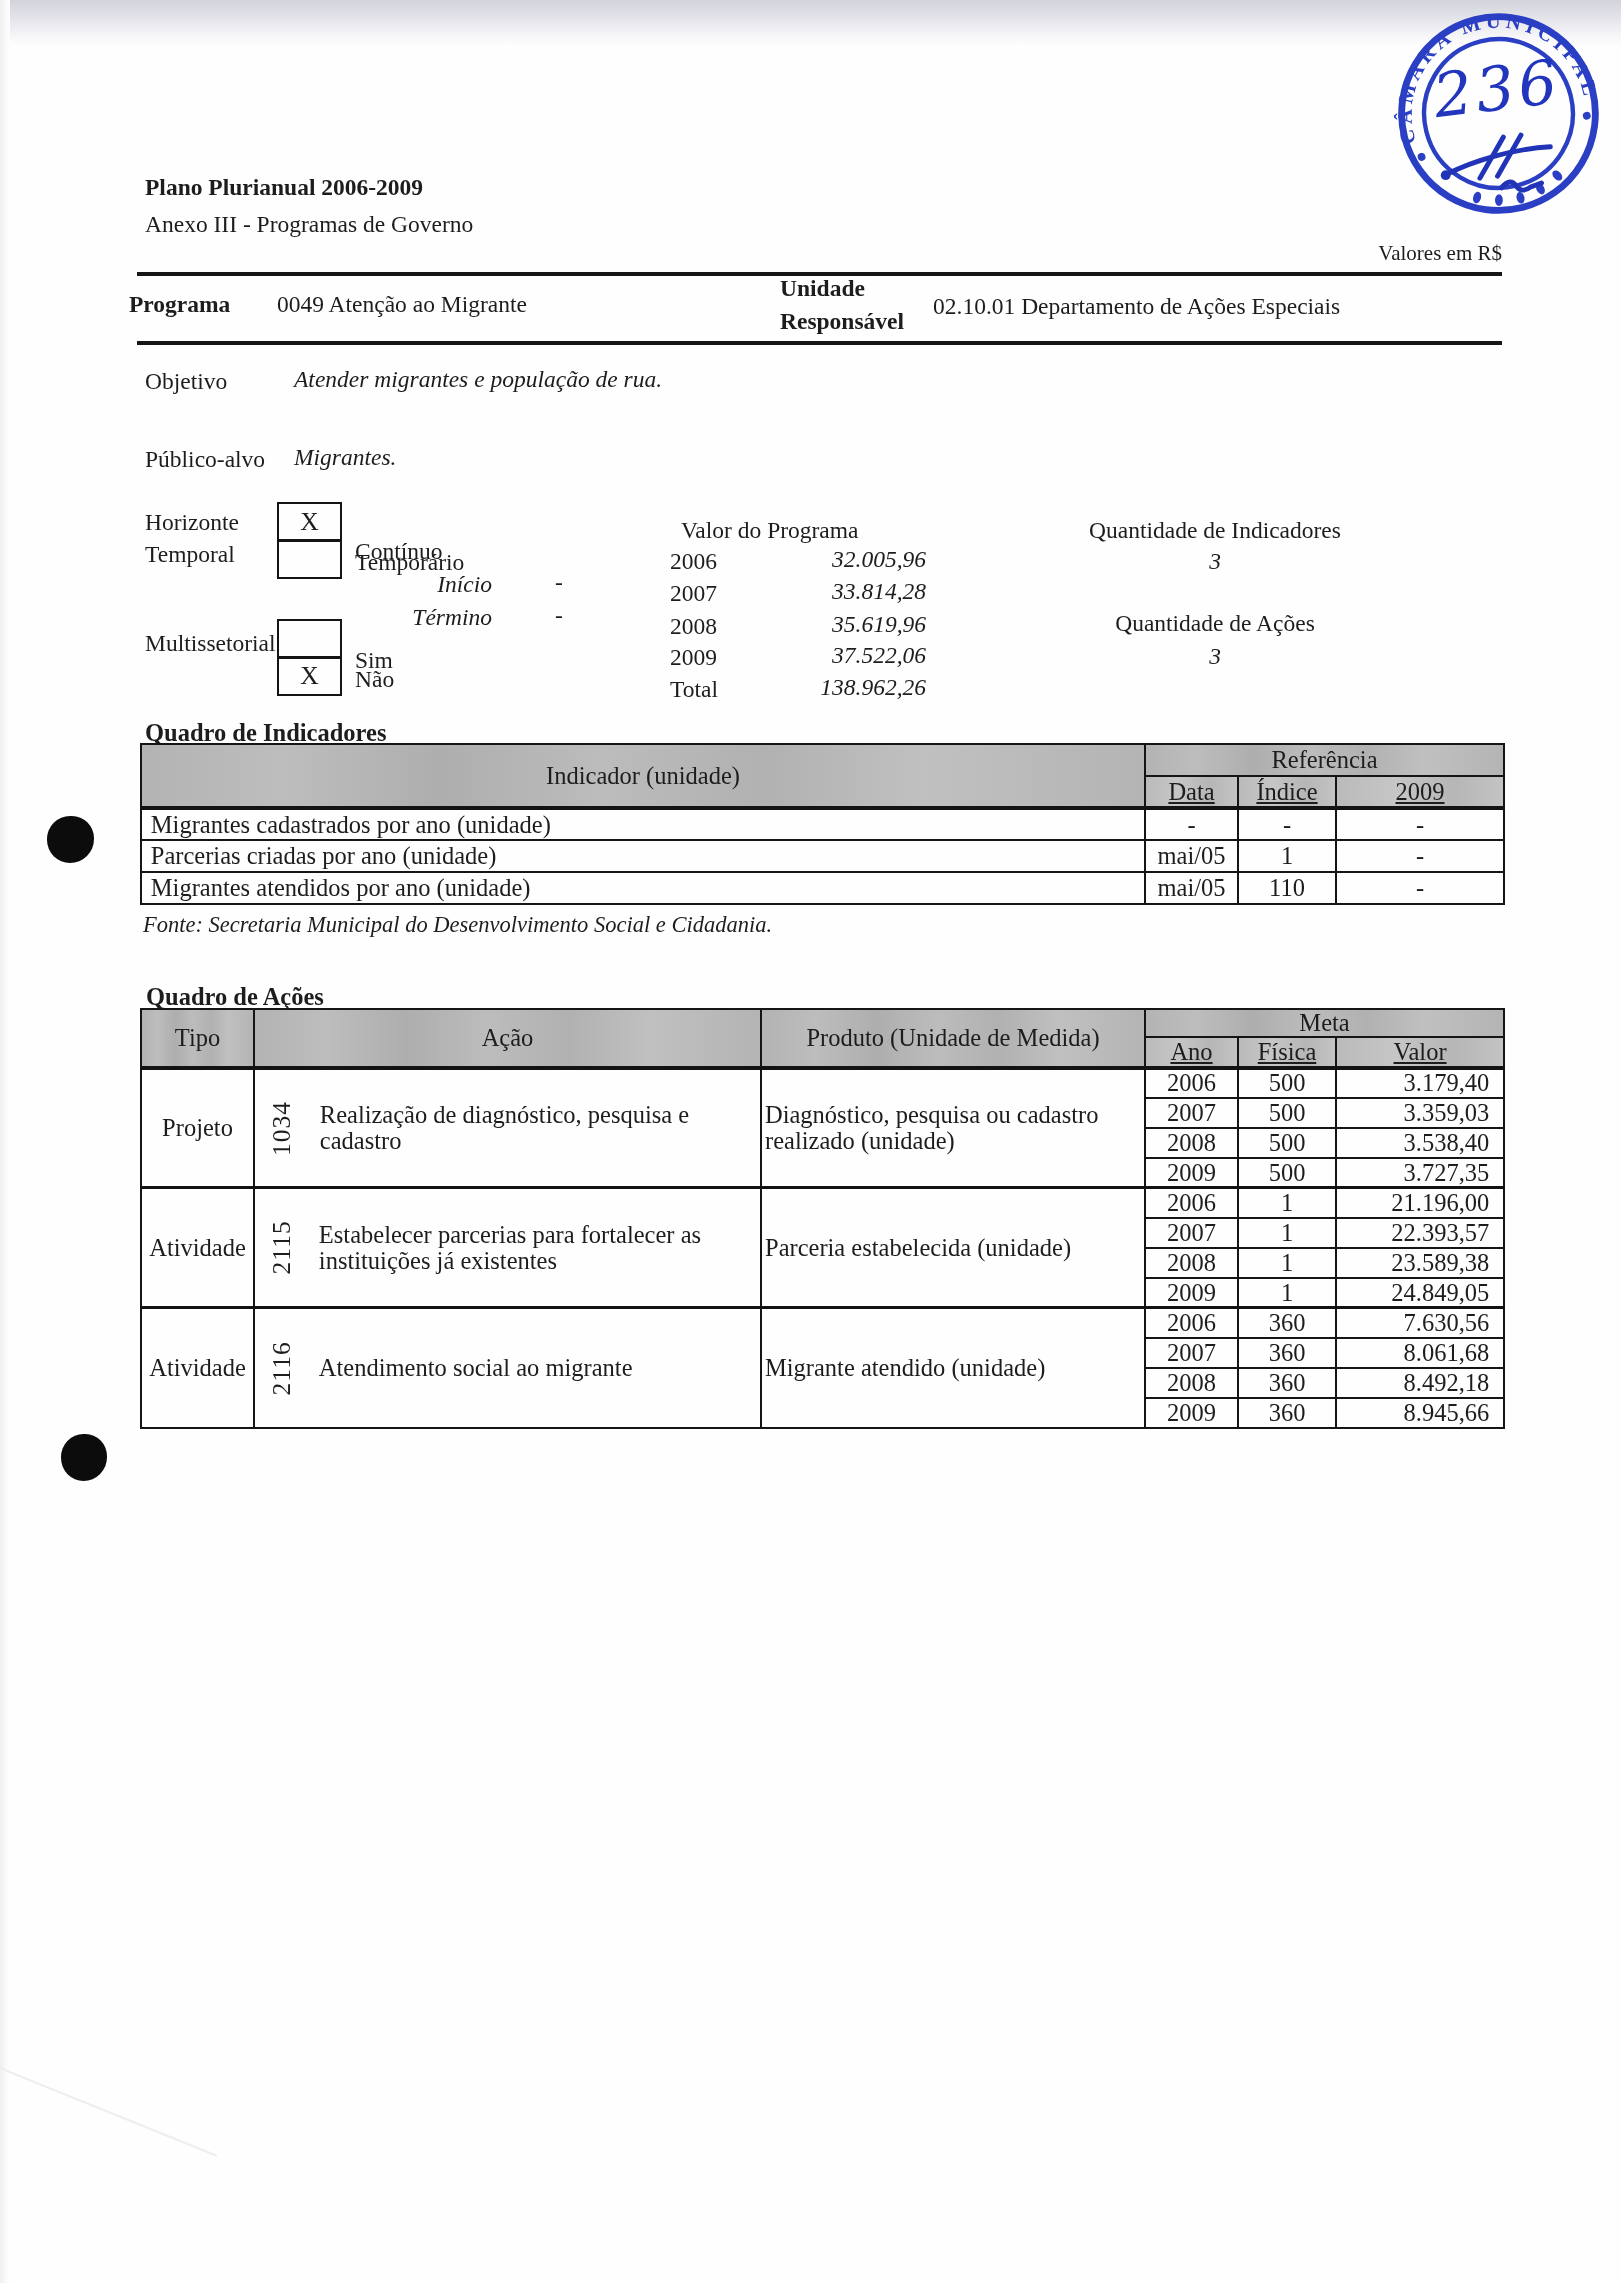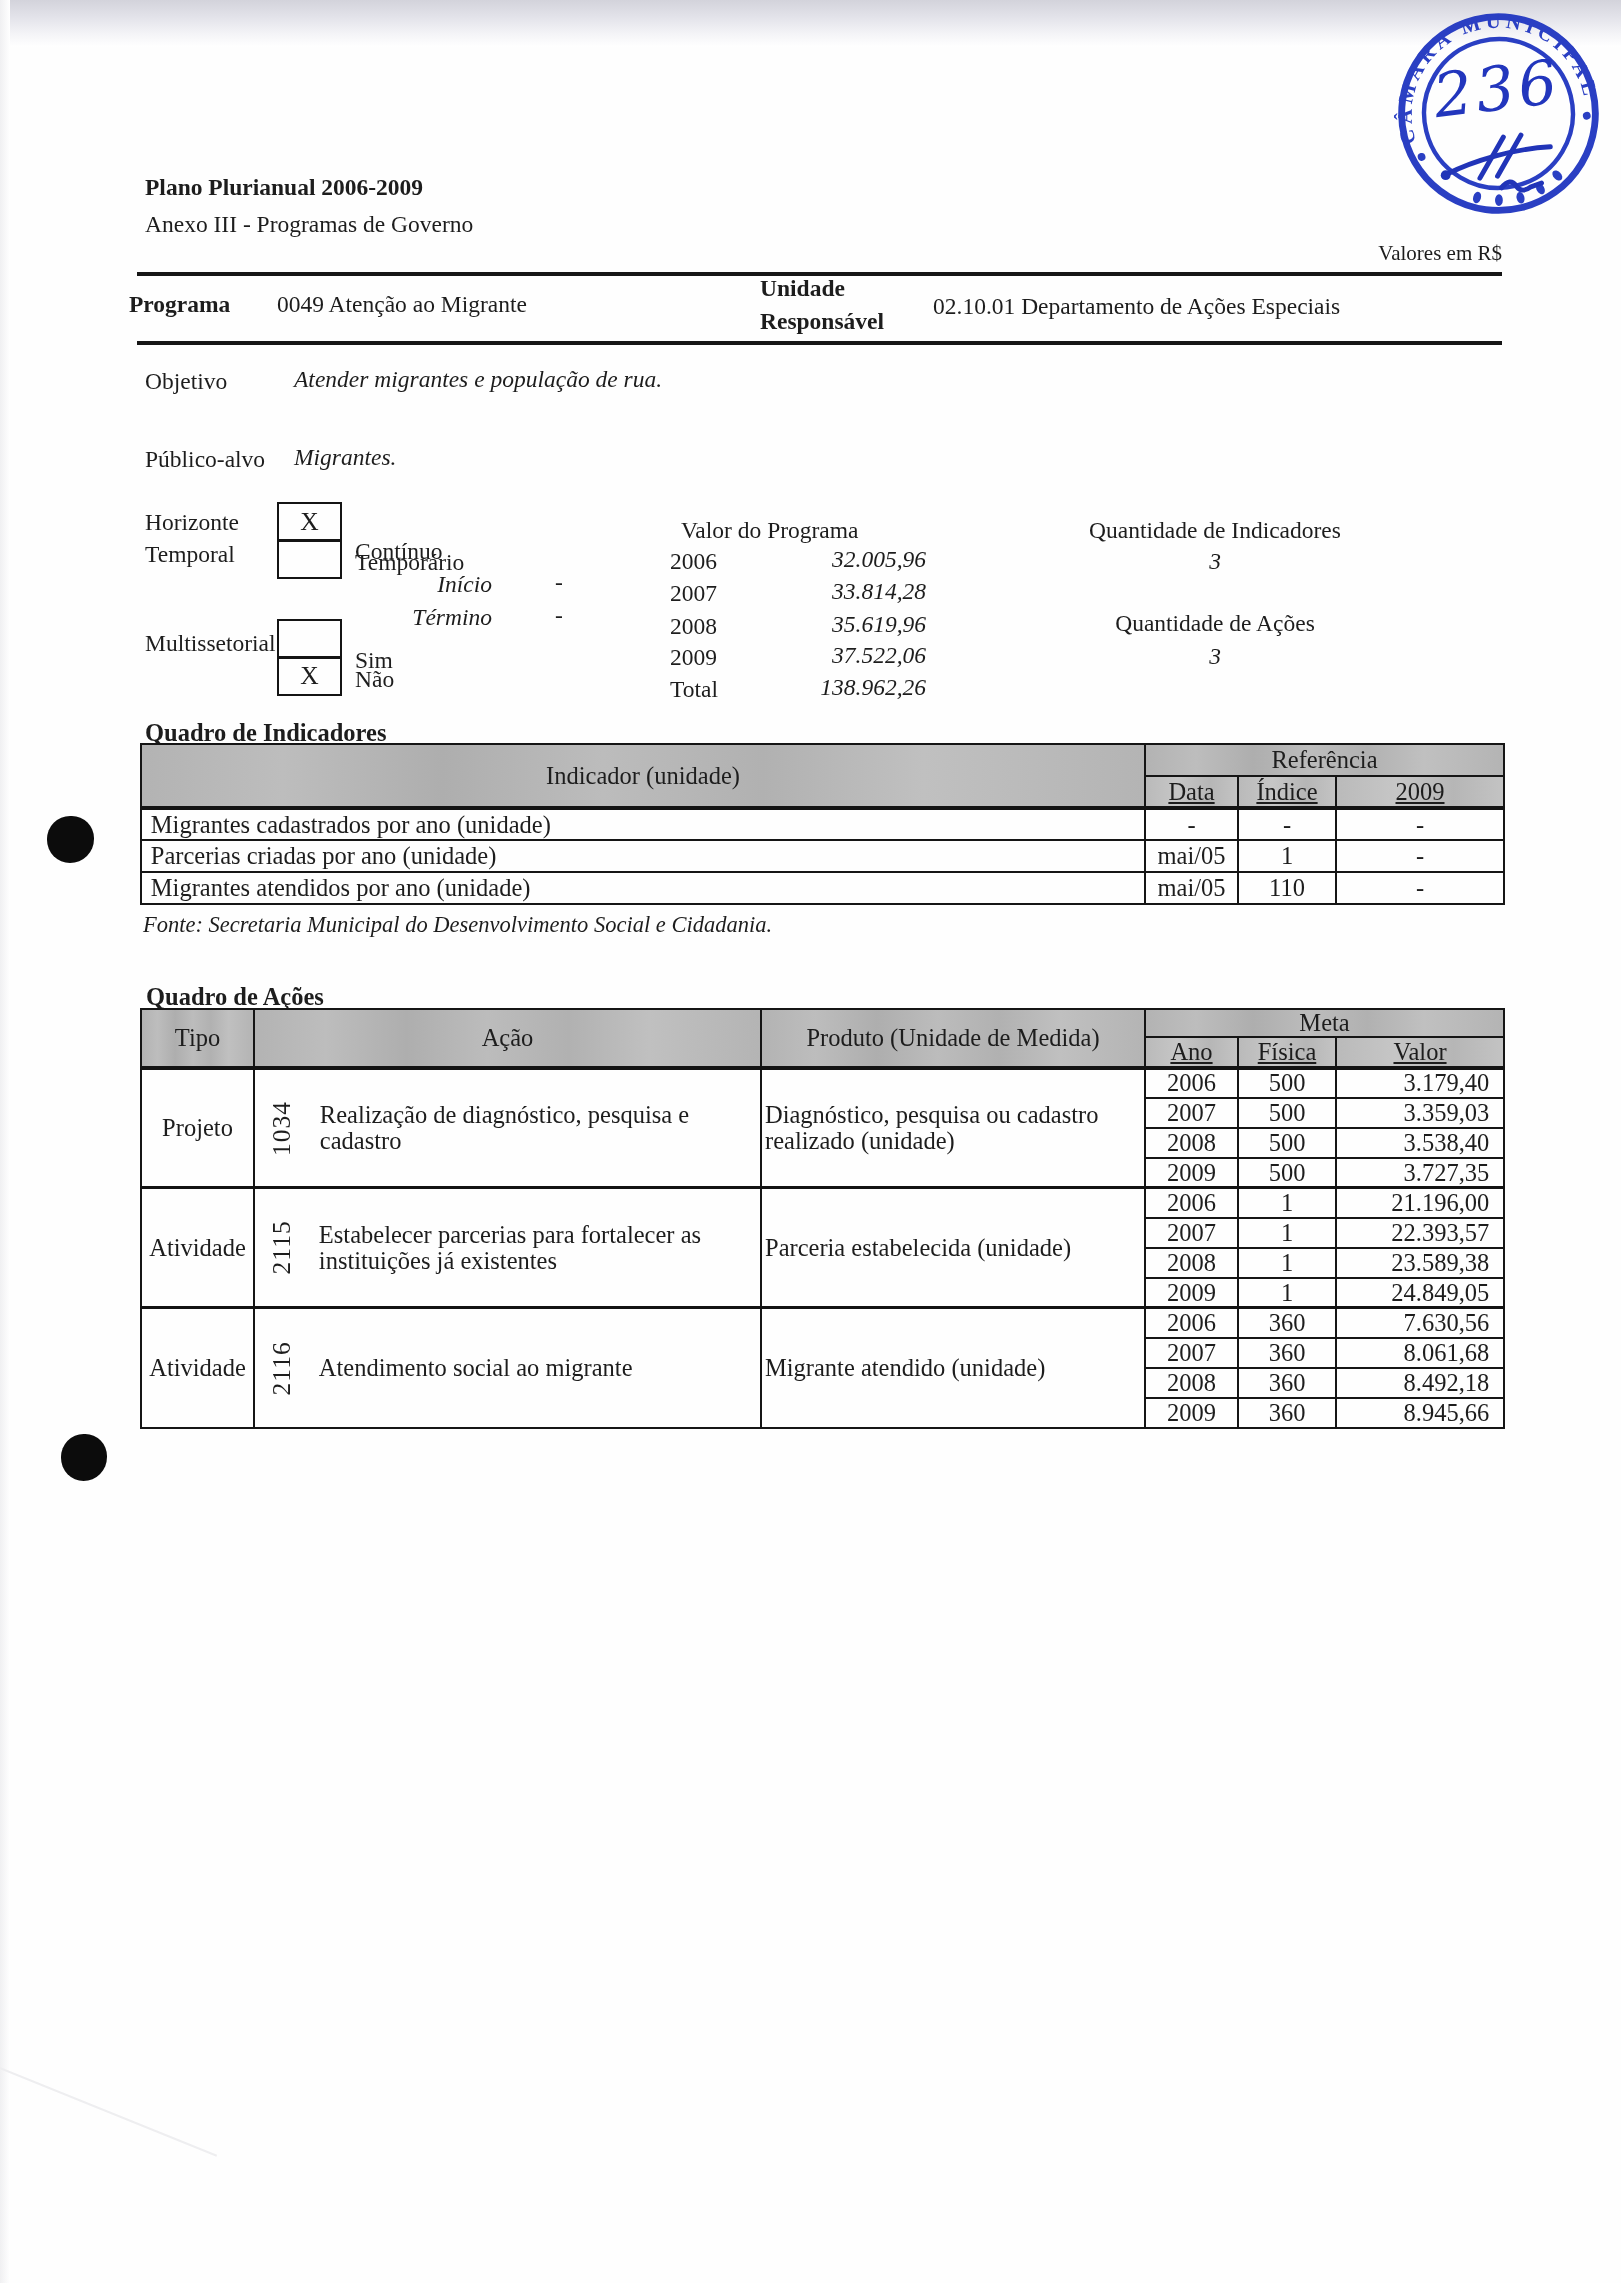--- a/index.html
+++ b/index.html
@@ -106,21 +106,21 @@
   </svg>
 
   <div class="abs t24 b" style="left:145px; top:174px;">Plano Plurianual 2006-2009</div>
   <div class="abs t24" style="left:145px; top:211px;">Anexo III - Programas de Governo</div>
   <div class="abs t22 right" style="left:1176px; top:242px; width:326px;">Valores em R$</div>
 
   <div class="rule" style="top:272px;"></div>
 
   <div class="abs t24 b" style="left:129px; top:291px;">Programa</div>
   <div class="abs t24" style="left:277px; top:291px;">0049 Atenção ao Migrante</div>
-  <div class="abs t24 b" style="left:760px; top:275px;">
+  <div class="abs t24 b" style="left:780px; top:275px;">
     <div>Unidade</div>
     <div style="margin-top:5.9px;">Responsável</div>
   </div>
   <div class="abs t24" style="left:933px; top:293px;">02.10.01 Departamento de Ações Especiais</div>
 
   <div class="rule" style="top:341px;"></div>
 
   <div class="abs t24" style="left:145px; top:368px;">Objetivo</div>
   <div class="abs t24 i" style="left:294px; top:366px;">Atender migrantes e população de rua.</div>
   <div class="abs t24" style="left:145px; top:446px;">Público-alvo</div>

